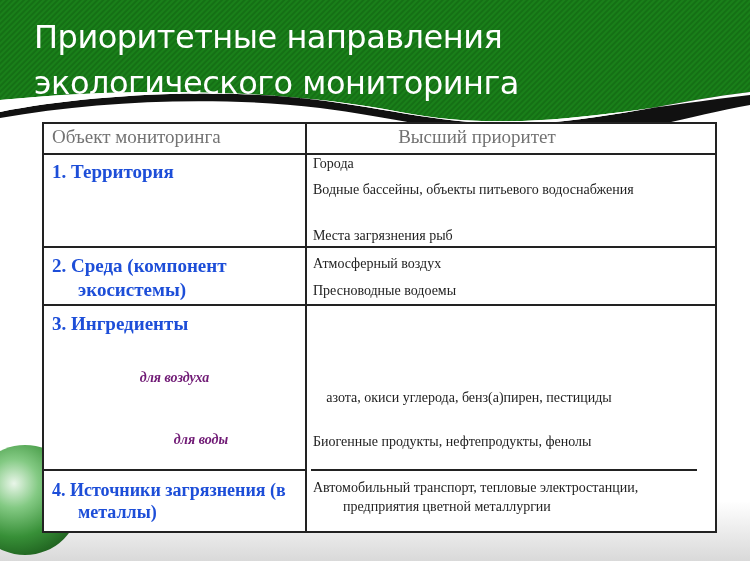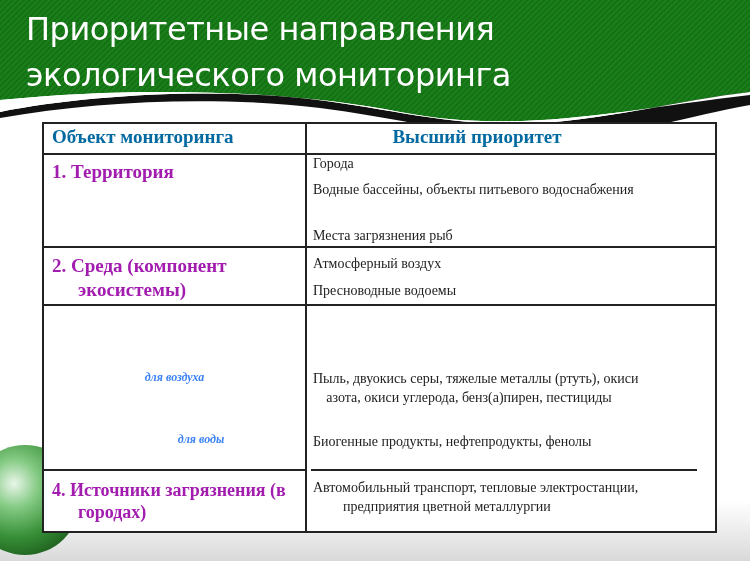--- a/index.html
+++ b/index.html
@@ -1,29 +1,29 @@
 <!DOCTYPE html>
 <html><head>
 <meta charset="utf-8">
 <style>
   html,body{margin:0;padding:0;}
   body{width:750px;height:561px;position:relative;overflow:hidden;background:#fff;font-family:"Liberation Serif",serif;}
   .bottom-fade{position:absolute;left:0;right:0;bottom:0;height:60px;background:linear-gradient(#fff,#d9d9d9);}
   .header{position:absolute;left:0;top:0;width:750px;height:140px;}
-  .title{position:absolute;left:26px;top:6px;color:#fff;font-family:"DejaVu Sans",sans-serif;font-size:32px;line-height:46px;font-weight:normal;letter-spacing:-0.5px;margin:0;}
+  .title{position:absolute;left:26px;top:6px;color:#fff;font-family:"DejaVu Sans",sans-serif;font-size:32px;line-height:46px;font-weight:normal;letter-spacing:-0.5px;margin:8px;}
   .globe{position:absolute;left:-30px;top:445px;width:110px;height:110px;border-radius:50%;
     background:radial-gradient(circle at 40% 35%,#e8f5e8 0%,#7dc77d 25%,#2e8b2e 55%,#0e4d0e 85%,#cfcfcf 100%);opacity:.95;}
   .table{position:absolute;left:42px;top:122px;width:675px;height:411px;border:2px solid #222;box-sizing:border-box;background:#fff;}
   .vline{position:absolute;left:261px;top:0;bottom:0;width:2px;background:#222;}
   .hline{position:absolute;left:0;right:0;height:1.5px;background:#222;}
   .cell{position:absolute;}
-  .h{color:#0369a1;font-weight:bold;font-size:19px;}
-  .l{font-weight:bold;font-size:19px;color:#a21caf;line-height:24px;text-align:right;}
+  .h{color:#737373;font-weight:normal;font-size:19px;}
+  .l{font-weight:bold;font-size:19px;color:#1d4ed8;line-height:24px;text-align:right;}
   .r{font-size:14px;color:#222;line-height:19px;}
-  .i{font-style:italic;font-weight:bold;font-size:12px;color:#3b82f6;}
+  .i{font-style:italic;font-weight:bold;font-size:14px;color:#701a75;}
 </style>
 </head>
 <body>
 
 <div class="bottom-fade"></div>
 
 <svg class="header" viewBox="0 0 750 140" preserveAspectRatio="none">
   <defs>
     <pattern id="stripes" width="4" height="4" patternUnits="userSpaceOnUse" patternTransform="rotate(45)">
       <rect width="4" height="4" fill="#1a801a"></rect>
@@ -56,23 +56,23 @@
   <div class="cell l" style="left:8px;top:36px">1. Территория</div>
   <div class="cell r" style="left:269px;top:30px">Города</div>
   <div class="cell r" style="left:269px;top:56px">Водные бассейны, объекты питьевого водоснабжения</div>
   <div class="cell r" style="left:269px;top:102px">Места загрязнения рыб</div>
 
   <div class="cell l" style="left:8px;top:130px">2. Среда (компонент</div>
   <div class="cell l" style="left:34px;top:154px">экосистемы)</div>
   <div class="cell r" style="left:269px;top:157px">Пресноводные водоемы</div>
   <div class="cell r" style="left:269px;top:130px">Атмосферный воздух</div>
 
+  <div class="cell l" style="left:8px;top:188px">3. Ингредиенты</div>
   <div class="cell i" style="left:0;width:261px;top:246px;text-align:center">для воздуха</div>
-  <div class="cell r" style="left:269px;top:245px">Пыль, двуокись серы, тяжелые металлы (ртуть), окиси</div>
   <div class="cell r" style="left:263px;width:324px;top:264px;text-align:center">азота, окиси углерода, бенз(а)пирен, пестициды</div>
   <div class="cell i" style="left:0;width:314px;top:308px;text-align:center">для воды</div>
   <div class="cell r" style="left:269px;top:308px">Биогенные продукты, нефтепродукты, фенолы</div>
 
   <div class="cell l" style="left:8px;top:354px;font-size:18px">4. Источники загрязнения (в</div>
-  <div class="cell l" style="left:34px;top:376px;font-size:18px">городах)</div>
+  <div class="cell l" style="left:34px;top:376px;font-size:18px">металлы)</div>
   <div class="cell r" style="left:269px;top:354px">Автомобильный транспорт, тепловые электростанции,</div>
   <div class="cell r" style="left:299px;top:373px">предприятия цветной металлургии</div>
 </div>
 
 </body></html>

